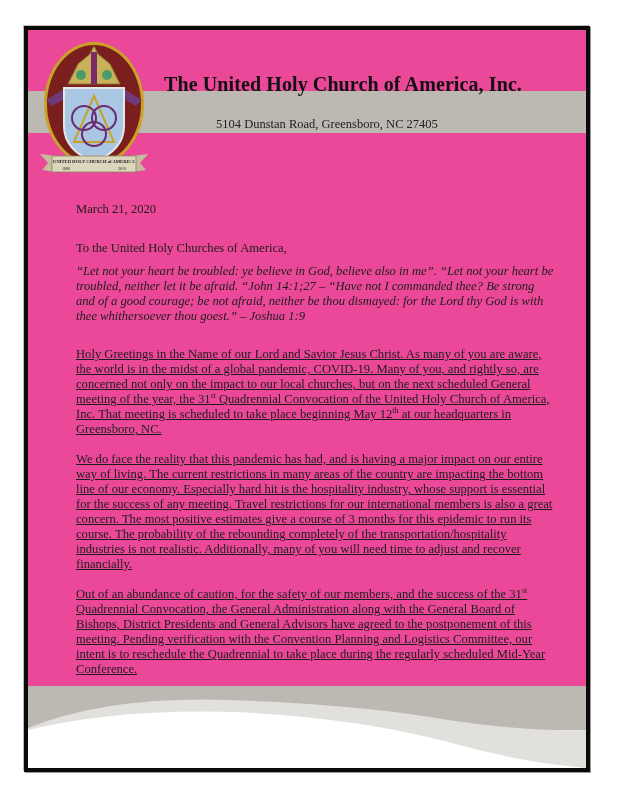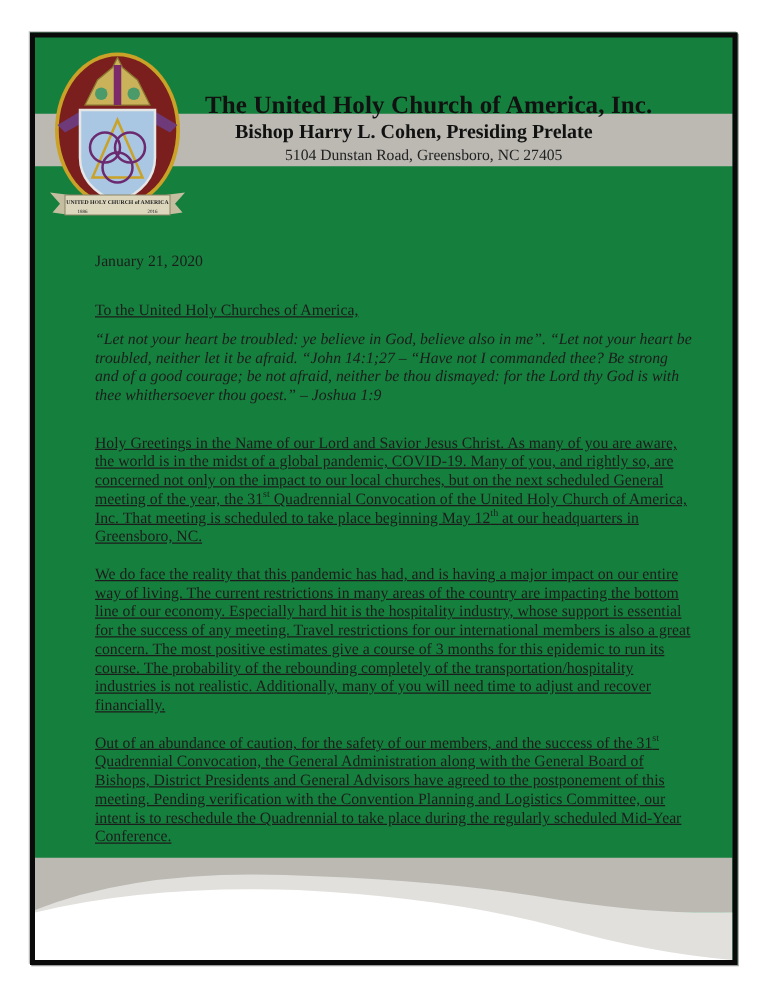--- a/index.html
+++ b/index.html
@@ -1,25 +1,25 @@
 <!DOCTYPE html>
 <html><head>
 <meta charset="utf-8">
 <style>
   html, body { margin:0; padding:0; background:#ffffff; }
   body { width:618px; height:800px; position:relative; overflow:hidden; font-family:"Liberation Serif", "DejaVu Serif", serif; color:#1a1a1a; }
-  .page-frame { position:absolute; left:24px; top:26px; width:566px; height:746px; box-sizing:border-box; border:4px solid #0a0a0a; box-shadow:1px 1px 0 #9a9a9a, -1px -1px 0 #bdbdbd; background:#15803d; overflow:hidden; }
+  .page-frame { position:absolute; left:24px; top:26px; width:566px; height:746px; box-sizing:border-box; border:4px solid #0a0a0a; box-shadow:1px 1px 0 #9a9a9a, -1px -1px 0 #bdbdbd; background:#ec4899; overflow:hidden; }
   .header-band { position:absolute; left:0; top:61px; width:100%; height:42px; background:#bbb9b2; }
   .logo { position:absolute; left:10px; top:8px; width:112px; height:144px; }
   .org-name { position:absolute; left:136px; top:43px; font-size:20px; font-weight:bold; color:#111; white-space:nowrap; letter-spacing:0.1px; }
   .prelate { position:absolute; left:160px; top:67px; font-size:16px; font-weight:bold; color:#111; white-space:nowrap; }
-  .address { position:absolute; left:200px; top:87px; font-size:12.5px; color:#222; white-space:nowrap;text-align:center; }
+  .address { position:absolute; left:188px; top:87px; font-size:12.5px; color:#222; white-space:nowrap;text-align:center; }
   .body-text { position:absolute; left:48px; top:172px; width:480px; font-size:12.6px; line-height:15px; color:#1c1c1c; }
   .date { margin:0 0 24px 0; }
-  .salutation { margin:0 0 8px 0;text-decoration:underline; }
+  .salutation { margin:0 0 8px 0; }
   .scripture { font-style:italic; margin:0 0 23px 0; }
   .para { margin:0 0 15px 0;text-decoration:underline; }
   sup { font-size:8px; line-height:0; vertical-align:super; }
   .footer-wave { position:absolute; left:0; bottom:0; width:558px; height:82px; }
 </style>
 </head>
 <body>
 
 <div class="page-frame">
   <div class="header-band"></div>
@@ -46,25 +46,24 @@
 
     <path d="M2 116 L18 118 L18 134 L4 132 L10 125 Z" fill="#c4bda0"></path>
     <path d="M110 116 L94 118 L94 134 L108 132 L102 125 Z" fill="#c4bda0"></path>
     <rect x="14" y="118" width="84" height="16" fill="#dcd6bd" stroke="#8c8466" stroke-width="0.8"></rect>
     <text x="56" y="125" font-size="4.6" text-anchor="middle" fill="#222" font-family="Liberation Serif, serif" font-weight="bold">UNITED HOLY CHURCH of AMERICA</text>
     <text x="24" y="132" font-size="4" fill="#222" font-family="Liberation Serif, serif">1886</text>
     <text x="80" y="132" font-size="4" fill="#222" font-family="Liberation Serif, serif">2016</text>
   </svg>
 
   <div class="org-name">The United Holy Church of America, Inc.</div>
-  <div class="prelate">Bishop Harry L. Cohen, Presiding Prelate</div>
   <div class="address">5104 Dunstan Road, Greensboro, NC 27405</div>
 
   <div class="body-text">
-    <p class="date">January 21, 2020</p>
+    <p class="date">March 21, 2020</p>
     <p class="salutation">To the United Holy Churches of America,</p>
     <p class="scripture">“Let not your heart be troubled: ye believe in God, believe also in me”.  “Let not your heart be troubled, neither let it be afraid. “John 14:1;27 – “Have not I commanded thee? Be strong and of a good courage; be not afraid, neither be thou dismayed: for the Lord thy God is with thee whithersoever thou goest.” – Joshua 1:9</p>
     <p class="para"><span>Holy Greetings in the Name of our Lord and Savior Jesus Christ.  As many of you are aware, the world is in the midst of a global pandemic, COVID-19.  Many of you, and rightly so, are concerned not only on the impact to our local churches, but on the next scheduled General meeting of the year, the 31</span><sup>st</sup><span> Quadrennial Convocation of the United Holy Church of America, Inc.  That meeting is scheduled to take place beginning May 12</span><sup>th</sup><span> at our headquarters in Greensboro, NC.</span></p>
     <p class="para">We do face the reality that this pandemic has had, and is having a major impact on our entire way of living.  The current restrictions in many areas of the country are impacting the bottom line of our economy.  Especially hard hit is the hospitality industry, whose support is essential for the success of any meeting.  Travel restrictions for our international members is also a great concern.  The most positive estimates give a course of 3 months for this epidemic to run its course.  The probability of the rebounding completely of the transportation/hospitality industries is not realistic.  Additionally, many of you will need time to adjust and recover financially.</p>
     <p class="para"><span>Out of an abundance of caution, for the safety of our members, and the success of the 31</span><sup>st</sup><span> Quadrennial Convocation, the General Administration along with the General Board of Bishops, District Presidents and General Advisors have agreed to the postponement of this meeting.  Pending verification with the Convention Planning and Logistics Committee, our intent is to reschedule the Quadrennial to take place during the regularly scheduled Mid-Year Conference.</span></p>
   </div>
 
   <svg class="footer-wave" viewBox="0 0 558 82" preserveAspectRatio="none">
     <rect x="0" y="0" width="558" height="44" fill="#bbb9b2"></rect>
     <path d="M0 44 L0 82 L558 82 L558 44 Z" fill="#ffffff"></path>

